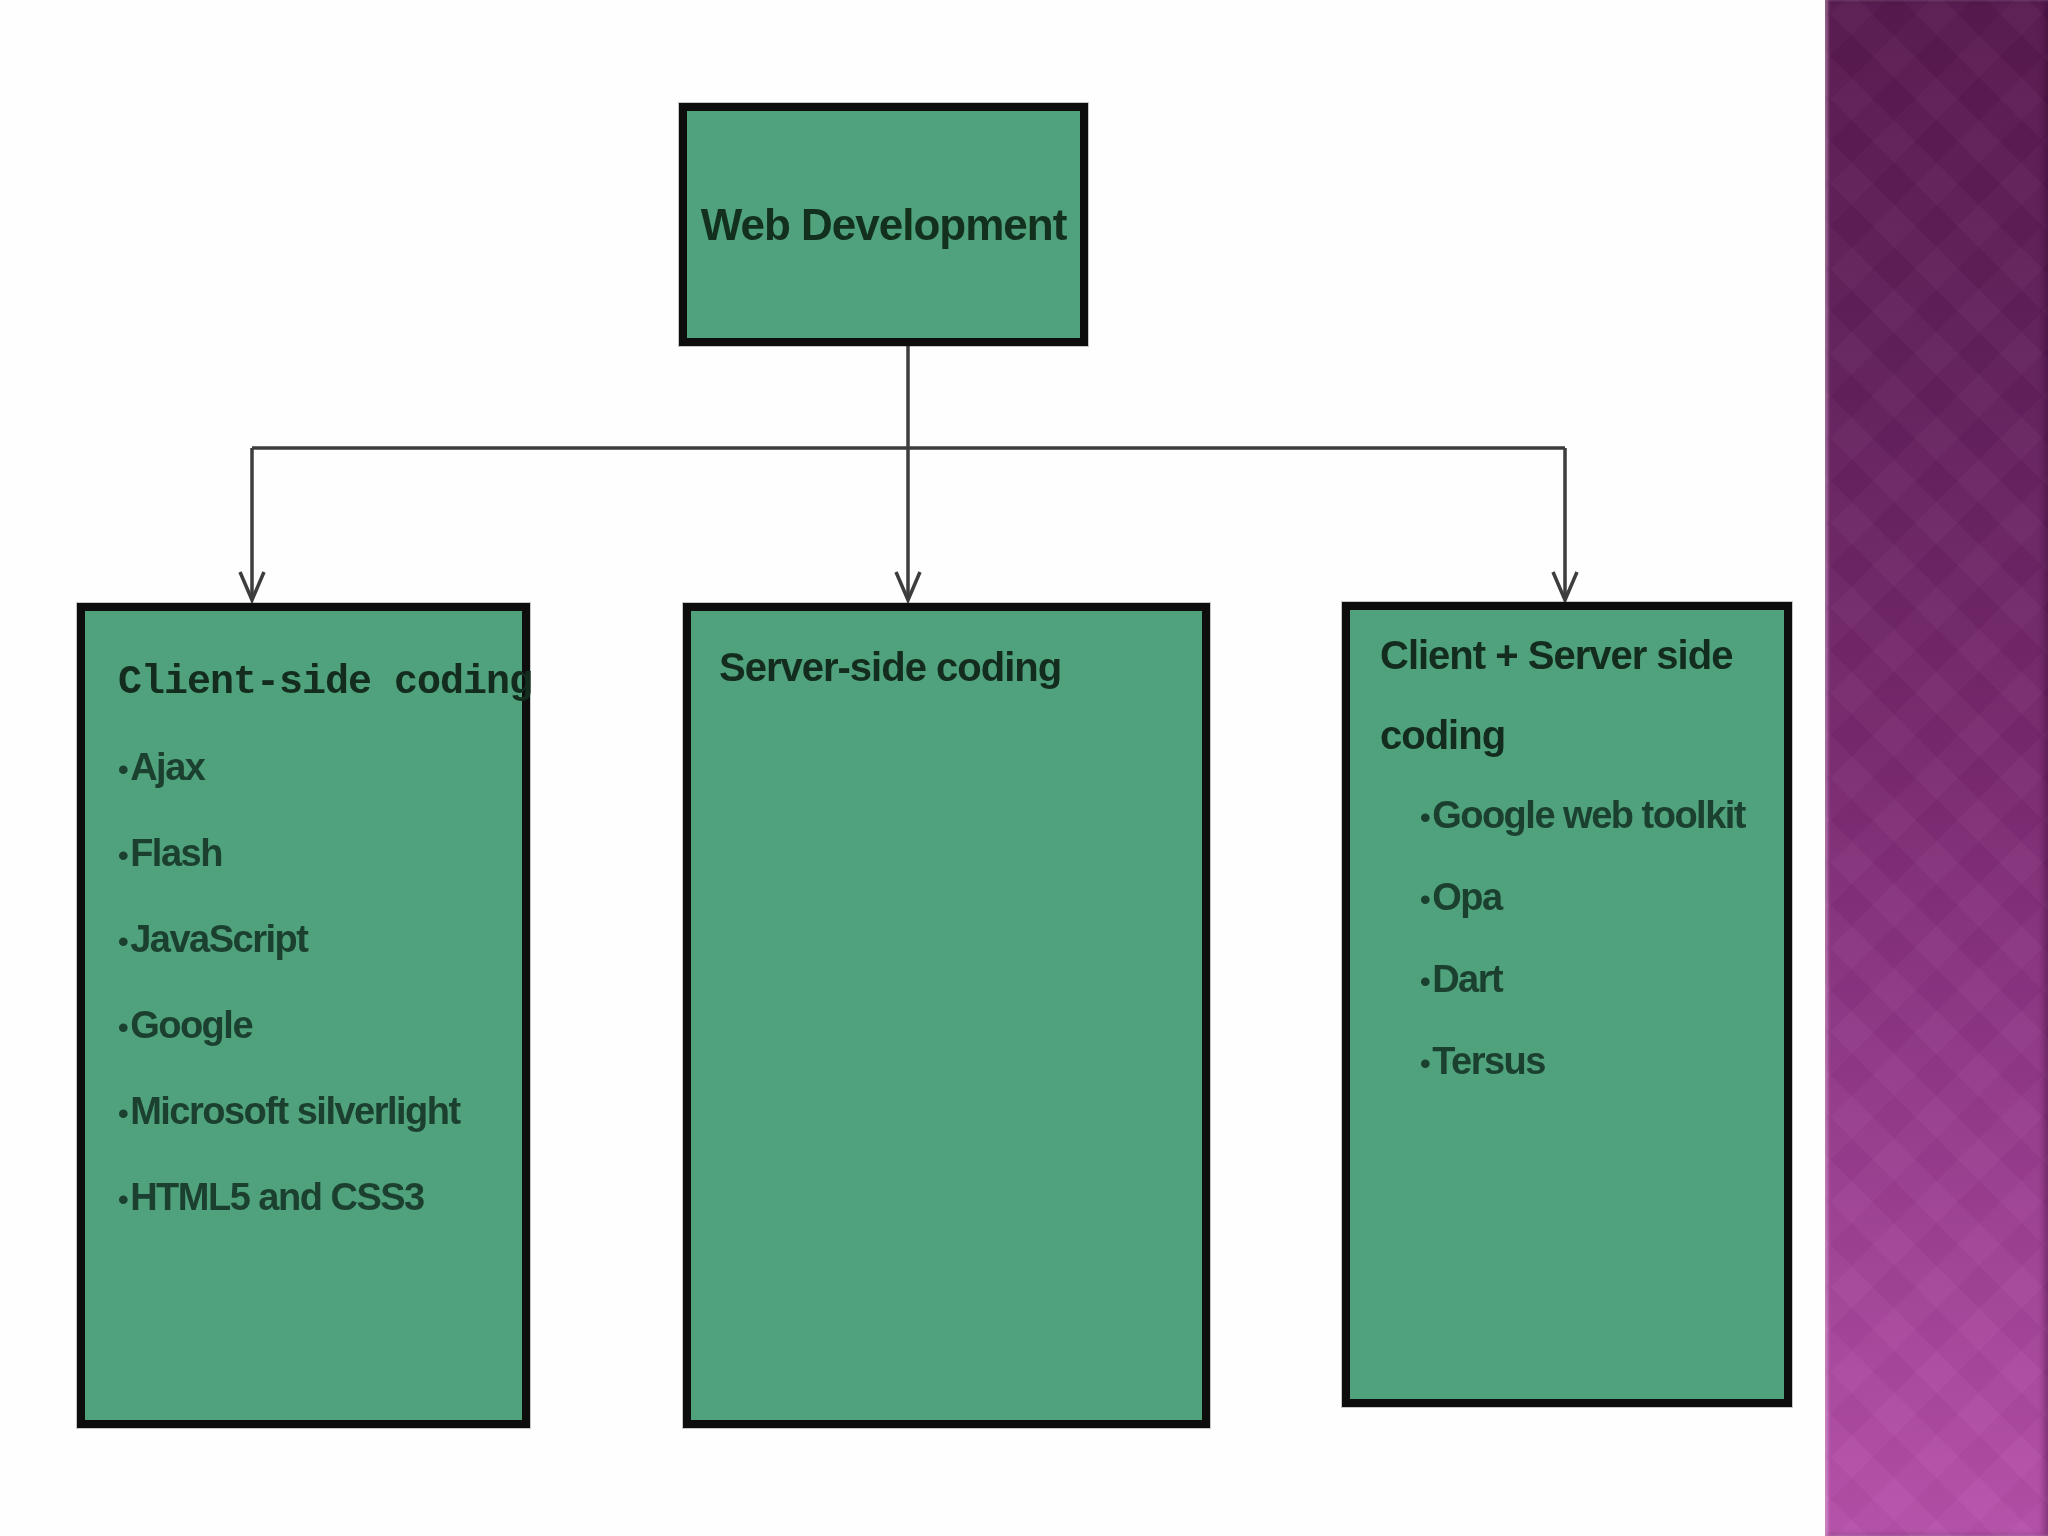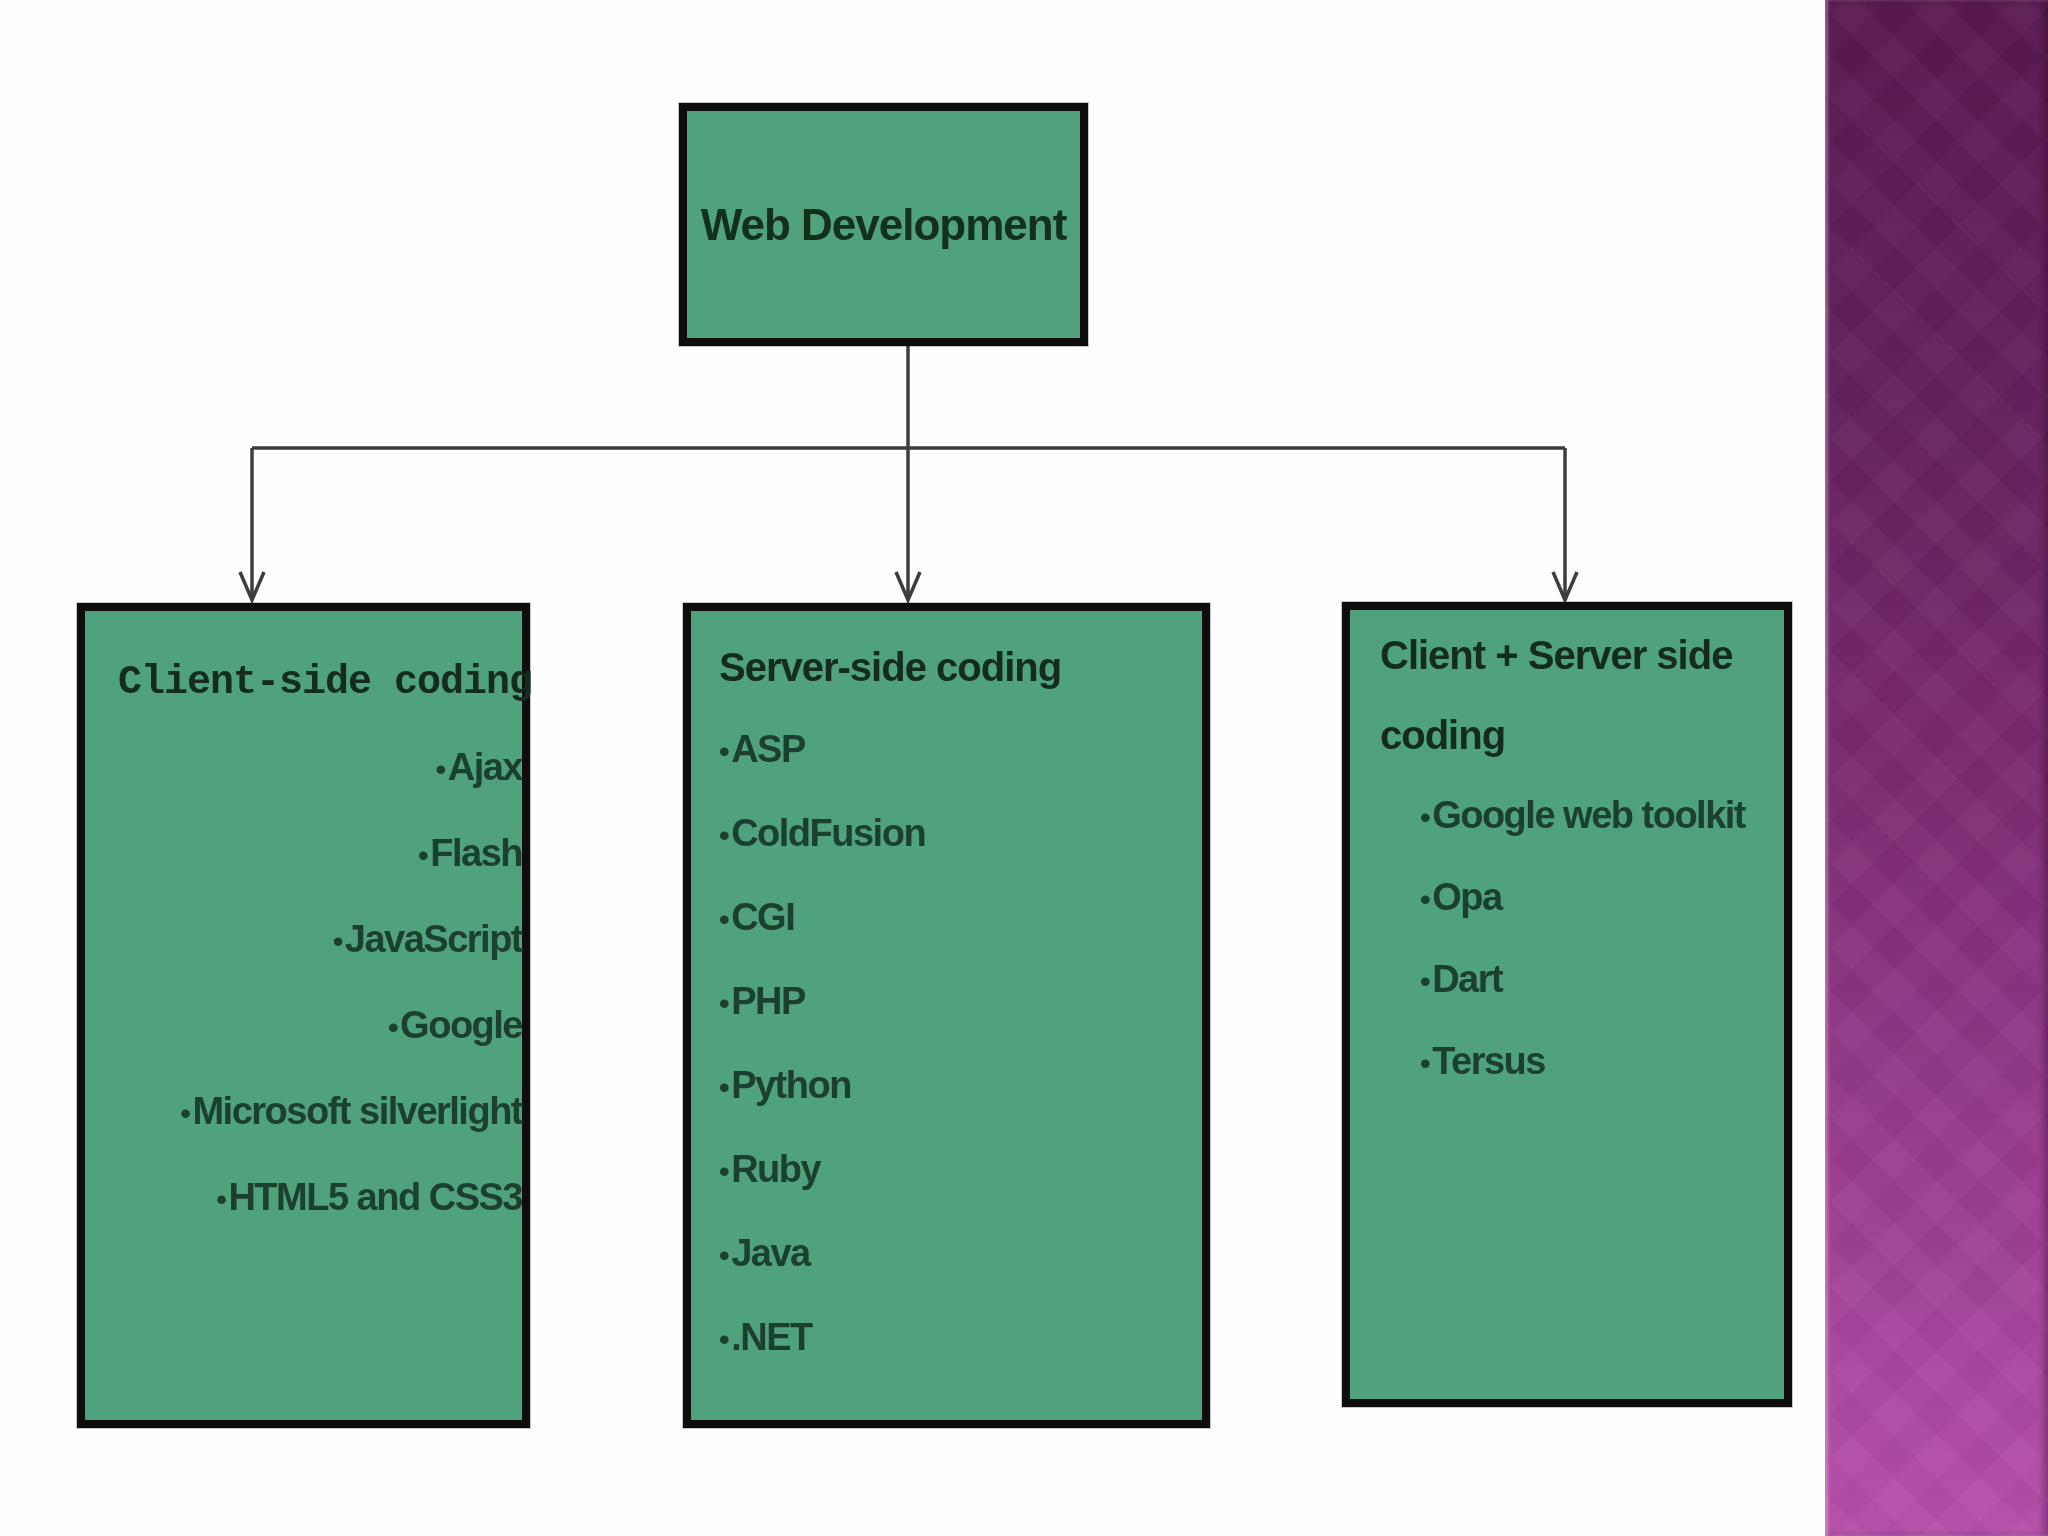--- a/index.html
+++ b/index.html
@@ -73,21 +73,21 @@
     margin-right: 3px;
   }
   .b1 {
     left: 77px;
     top: 603px;
     width: 453px;
     height: 825px;
   }
   .b1 h2 { padding: 30px 4px 0 33px; line-height: 84px; font-family: Liberation Mono, monospace; }
   .b1 ul { padding: 0 0 0 33px; }
-  .b1 li { line-height: 84px; text-align: right; }
+  .b1 li { line-height: 84px; }
 
   .b2 {
     left: 683px;
     top: 603px;
     width: 527px;
     height: 825px;
   }
   .b2 h2 { padding: 15px 0 0 28px; line-height: 82px; }
   .b2 ul { padding: 0 0 0 28px; }
   .b2 li { line-height: 82px; }
@@ -145,30 +145,20 @@
       <li>Flash</li>
       <li>JavaScript</li>
       <li>Google</li>
       <li>Microsoft silverlight</li>
       <li>HTML5 and CSS3</li>
     </ul>
   </section>
 
   <section class="box branch b2">
     <h2>Server-side coding</h2>
-    <ul>
-      <li>ASP</li>
-      <li>ColdFusion</li>
-      <li>CGI</li>
-      <li>PHP</li>
-      <li>Python</li>
-      <li>Ruby</li>
-      <li>Java</li>
-      <li>.NET</li>
-    </ul>
   </section>
 
   <section class="box branch b3">
     <h2>Client + Server side
 coding</h2>
     <ul>
       <li>Google web toolkit</li>
       <li>Opa</li>
       <li>Dart</li>
       <li>Tersus</li>

